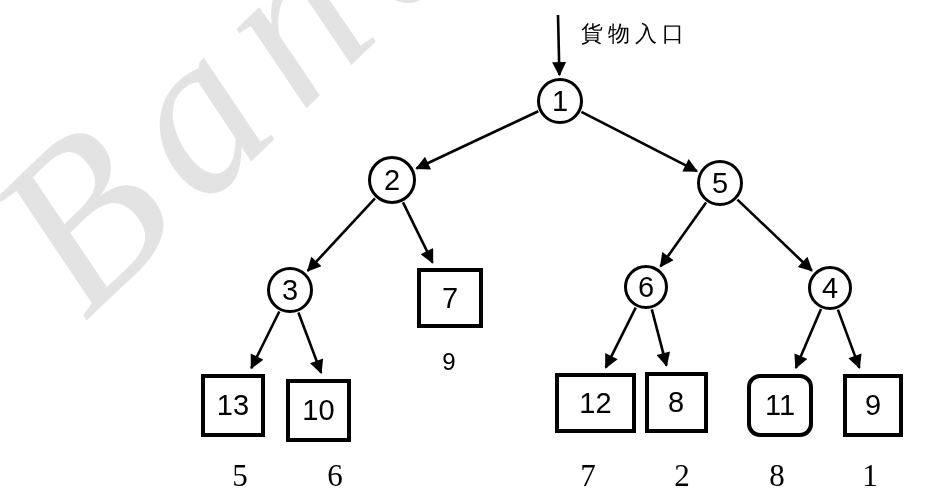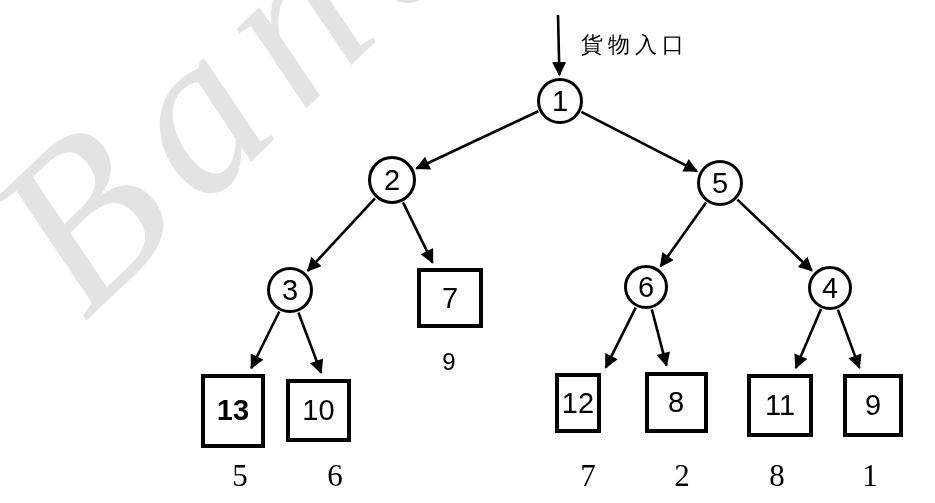--- a/index.html
+++ b/index.html
@@ -33,21 +33,21 @@
     display: flex;
     align-items: center;
     justify-content: center;
     font-size: 29px;
     line-height: 1;
   }
   .node.circle { border: 3px solid; border-radius: 50%; }
   .node.square { border: 4px solid; }
   .entry-label {
     position: absolute;
-    left: 581px; top: 33px;
+    left: 581px; top: 22px;
     font-family: "Liberation Serif", "DejaVu Serif", serif;
     font-size: 22px;
     letter-spacing: 5px;
     line-height: 1.1;
     white-space: nowrap;
     text-align: right;
   }
   .total-label {
     position: absolute;
     left: 25px; top: 462px;
@@ -100,25 +100,25 @@
     </svg>
 
   <div>
       <div class="node circle" style="border-color: rgb(0, 0, 0); height: 46px; width: 46px; left: 537px; top: 78px;">1</div>
       <div class="node circle" style="border-color: rgb(0, 0, 0); height: 48px; width: 48px; left: 368px; top: 156px;">2</div>
       <div class="node circle" style="border-color: rgb(0, 0, 0); height: 46px; width: 46px; left: 697px; top: 160px;">5</div>
       <div class="node circle" style="border-color: rgb(0, 0, 0); height: 46px; width: 46px; left: 267px; top: 267px;">3</div>
       <div class="node circle" style="border-color: rgb(0, 0, 0); height: 44px; width: 44px; left: 624px; top: 265px;">6</div>
       <div class="node circle" style="border-color: rgb(0, 0, 0); height: 44px; width: 44px; left: 808px; top: 266px;">4</div>
       <div class="node square" style="border-color: rgb(0, 0, 0); width: 66px; height: 60px; left: 417px; top: 268px;">7</div>
-      <div class="node square" style="border-color: rgb(0, 0, 0); width: 64px; height: 74px; left: 201px; top: 373.5px; font-weight: bold;">13</div>
+      <div class="node square" style="border-color: rgb(0, 0, 0); width: 64px; height: 63px; left: 201px; top: 373.5px;">13</div>
       <div class="node square" style="border-color: rgb(0, 0, 0); width: 65px; height: 63px; left: 286px; top: 378.5px;">10</div>
-      <div class="node square" style="border-color: rgb(0, 0, 0); width: 46px; height: 60px; left: 555px; top: 373px;">12</div>
+      <div class="node square" style="border-color: rgb(0, 0, 0); width: 81px; height: 60px; left: 555px; top: 373px;">12</div>
       <div class="node square" style="border-color: rgb(0, 0, 0); width: 63px; height: 61px; left: 644.5px; top: 371.5px;">8</div>
-      <div class="node square" style="border-color: rgb(0, 0, 0); width: 66px; height: 63px; left: 747px; top: 373.5px;">11</div>
+      <div class="node square" style="border-color: rgb(0, 0, 0); width: 66px; height: 63px; left: 747px; top: 373.5px; border-radius: 13px;">11</div>
       <div class="node square" style="border-color: rgb(0, 0, 0); width: 60px; height: 63px; left: 843px; top: 373.5px;">9</div>
     </div>
 
   <div class="entry-label">貨物入口</div>
 
 
   <div>
       <span class="weight-num" style="left: 240px; top: 460px;">5</span>
       <span class="weight-num" style="left: 335px; top: 460px;">6</span>
       <span class="weight-num" style="left: 588px; top: 460px;">7</span>

